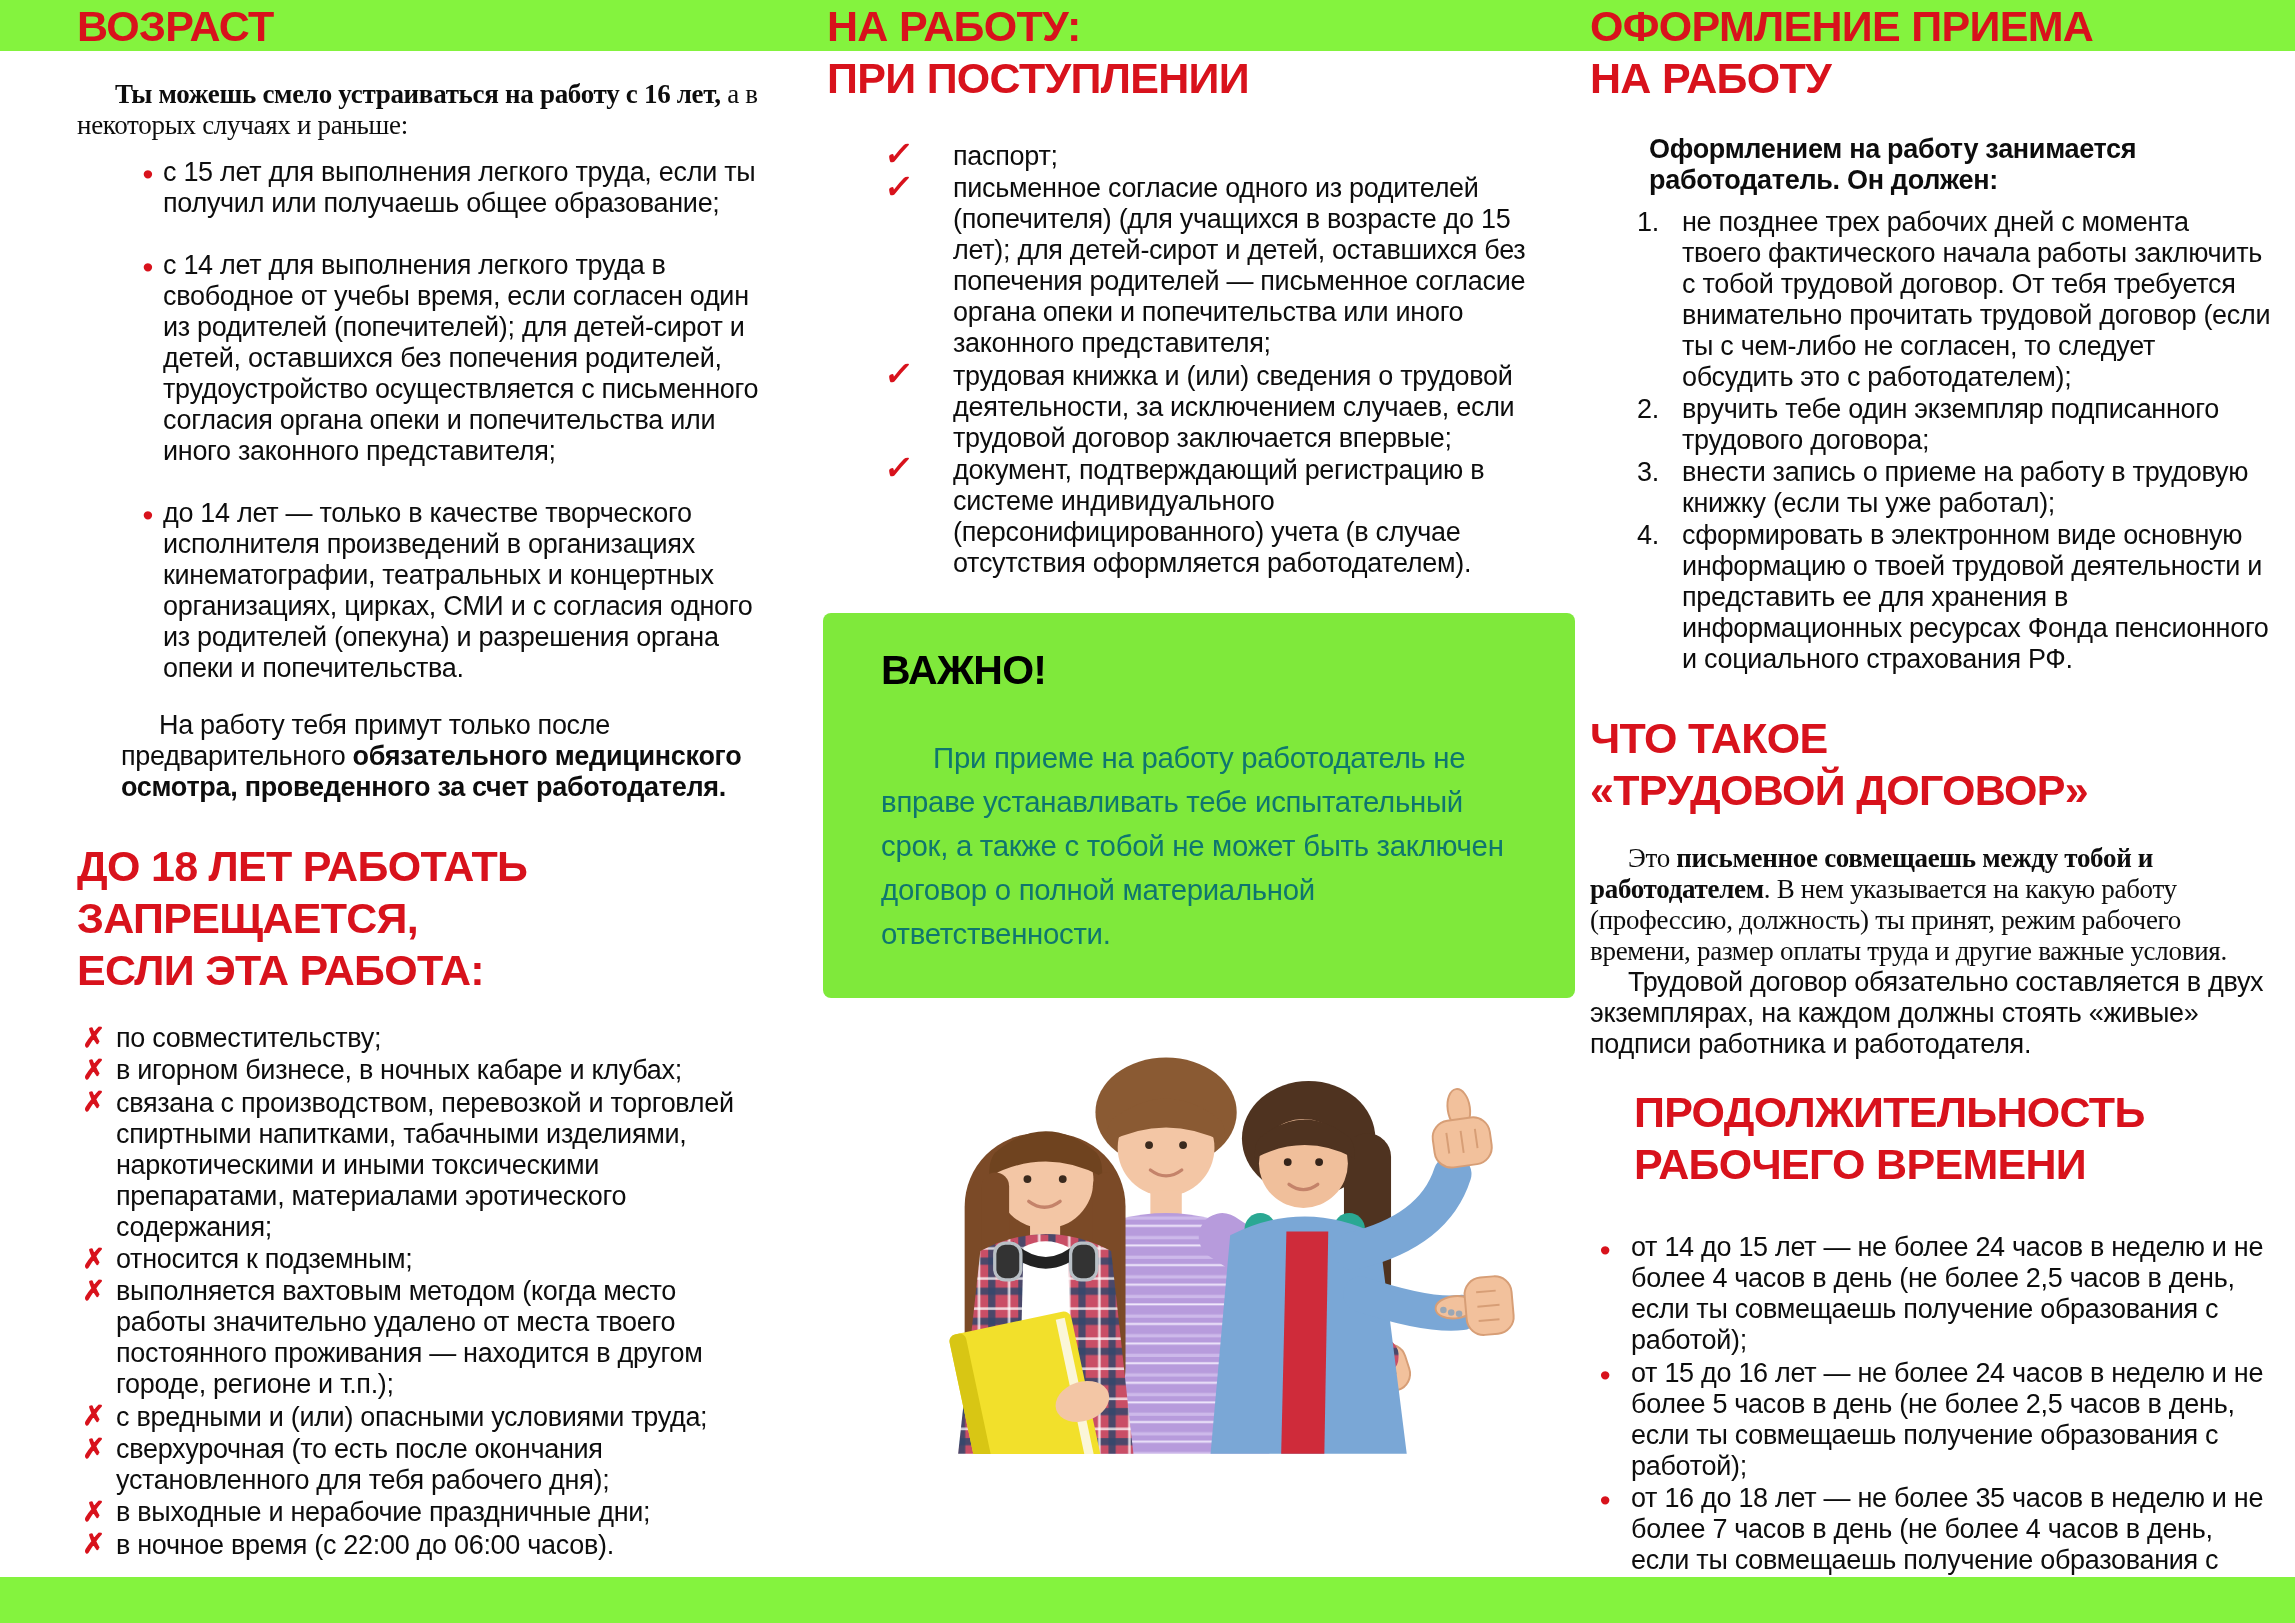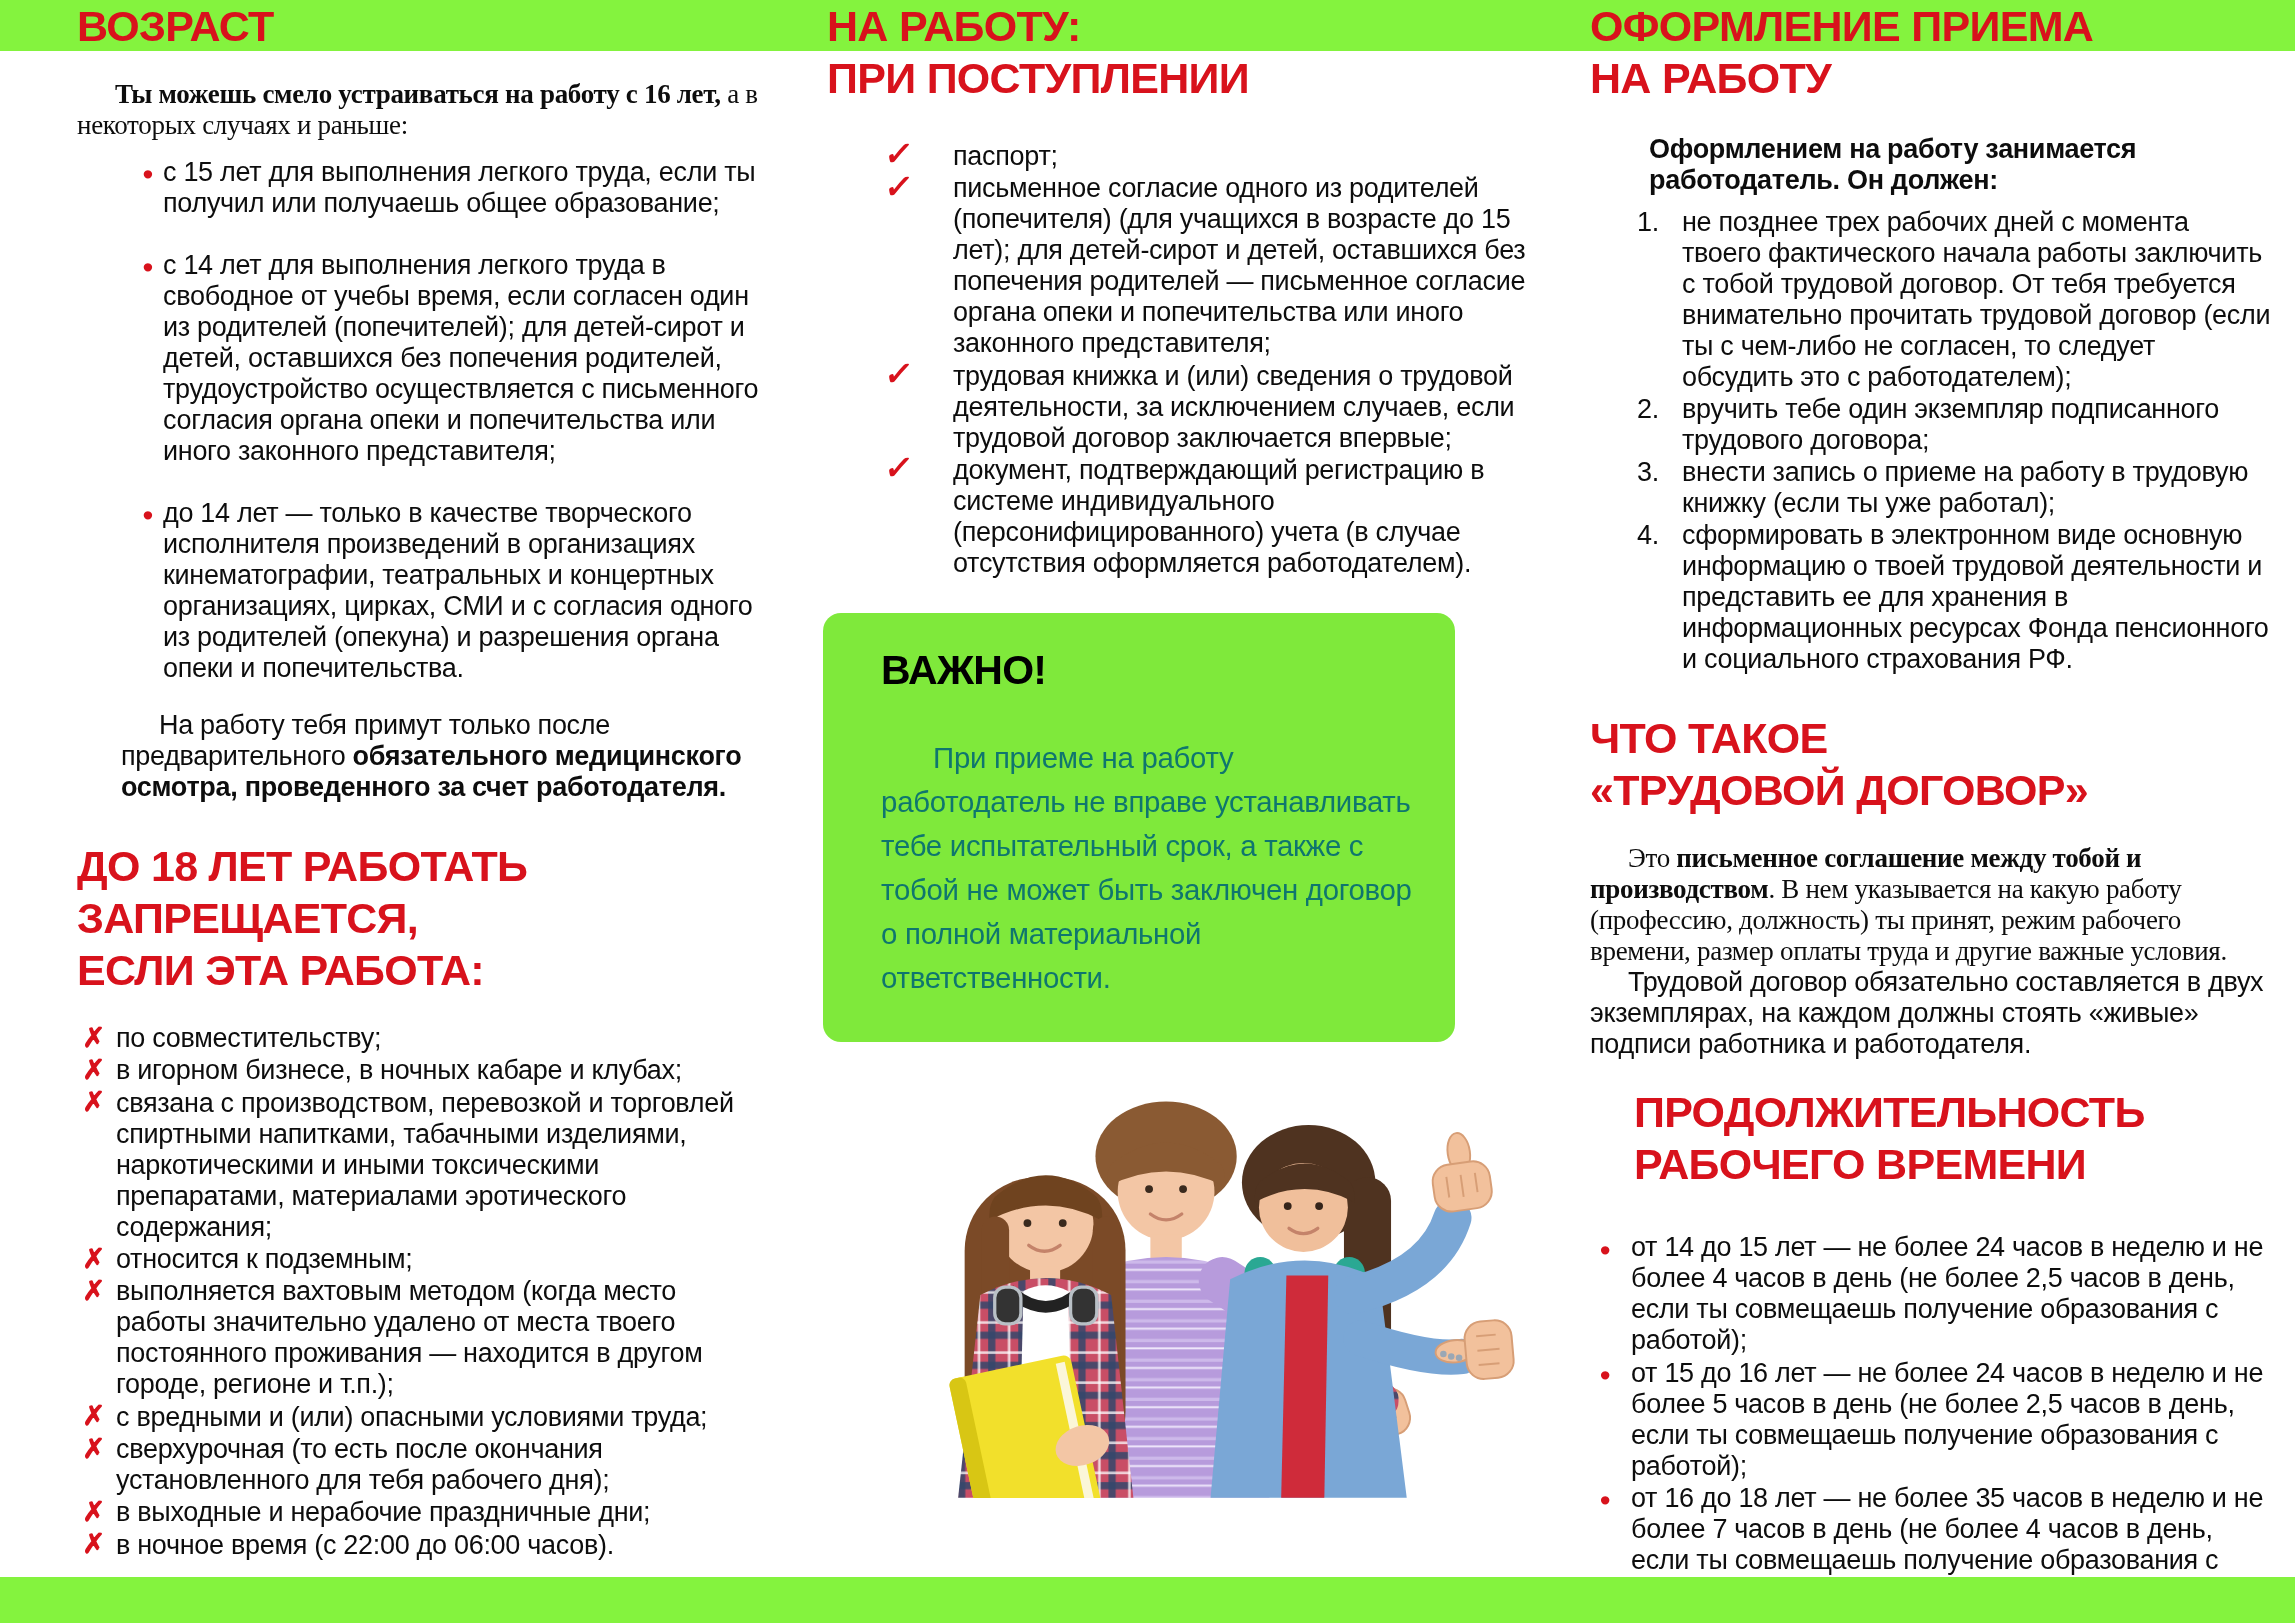--- a/index.html
+++ b/index.html
@@ -65,23 +65,23 @@
   .hours-list li{padding-left:41px;margin-bottom:1.3px;}
   .hours-list .mk{position:absolute;left:9.2px;top:1.3px;color:var(--accent-red);font-size:19.6px;}
 
   .gap-s{margin-top:27px;font-family:Liberation Serif, serif;}
   .gap-m{margin-top:26px;margin-left:44px;}
   .gap-l{margin-top:37px;}
 
   .important-box{
     margin-top:34px;
     margin-left:-3.9px;
-    width:632px;
+    width:752px;
     background:var(--box-green);
-    border-radius:18px;
+    border-radius:8px;
     padding:34px 42px 42px 58px;
   }
   .important-box .box-title{font-size:41px;font-weight:900;letter-spacing:-0.7px;color:#000;}
   .important-box .box-text{margin-top:42px;font-size:29.4px;line-height:44px;letter-spacing:-0.3px;text-indent:52px;color:#0f766e;}
 
   .photo{
     margin-top:37px;
     margin-left:-1.3px;
     width:705px;
     height:419px;
@@ -244,21 +244,21 @@
     <li><span class="mk">2.</span><span>вручить тебе один экземпляр подписанного трудового договора;</span></li>
     <li><span class="mk">3.</span><span>внести запись о приеме на работу в трудовую книжку (если ты уже работал);</span></li>
     <li><span class="mk">4.</span><span>сформировать в электронном виде основную информацию о твоей трудовой деятельности и представить ее для хранения в информационных ресурсах Фонда пенсионного и социального страхования РФ.</span></li>
   </ol>
 
   <h2 class="red-h gap-l">
     <div>ЧТО ТАКОЕ</div>
     <div>«ТРУДОВОЙ ДОГОВОР»</div>
   </h2>
 
-  <p class="body-txt gap-s"><span>Это </span><strong>письменное соглашение между тобой и производством</strong><span>. В нем указывается на какую работу (профессию, должность) ты принят, режим рабочего времени, размер оплаты труда и другие важные условия.</span></p>
+  <p class="body-txt gap-s"><span>Это </span><strong>письменное совмещаешь между тобой и работодателем</strong><span>. В нем указывается на какую работу (профессию, должность) ты принят, режим рабочего времени, размер оплаты труда и другие важные условия.</span></p>
   <p class="body-txt">Трудовой договор обязательно составляется в двух экземплярах, на каждом должны стоять «живые» подписи работника и работодателя.</p>
 
   <h2 class="red-h gap-m">
     <div>ПРОДОЛЖИТЕЛЬНОСТЬ</div>
     <div>РАБОЧЕГО ВРЕМЕНИ</div>
   </h2>
 
   <ul class="hours-list">
     <li><span class="mk">●</span><span>от 14 до 15 лет — не более 24 часов в неделю и не более 4 часов в день (не более 2,5 часов в день, если ты совмещаешь получение образования с работой);</span></li>
     <li><span class="mk">●</span><span>от 15 до 16 лет — не более 24 часов в неделю и не более 5 часов в день (не более 2,5 часов в день, если ты совмещаешь получение образования с работой);</span></li>

